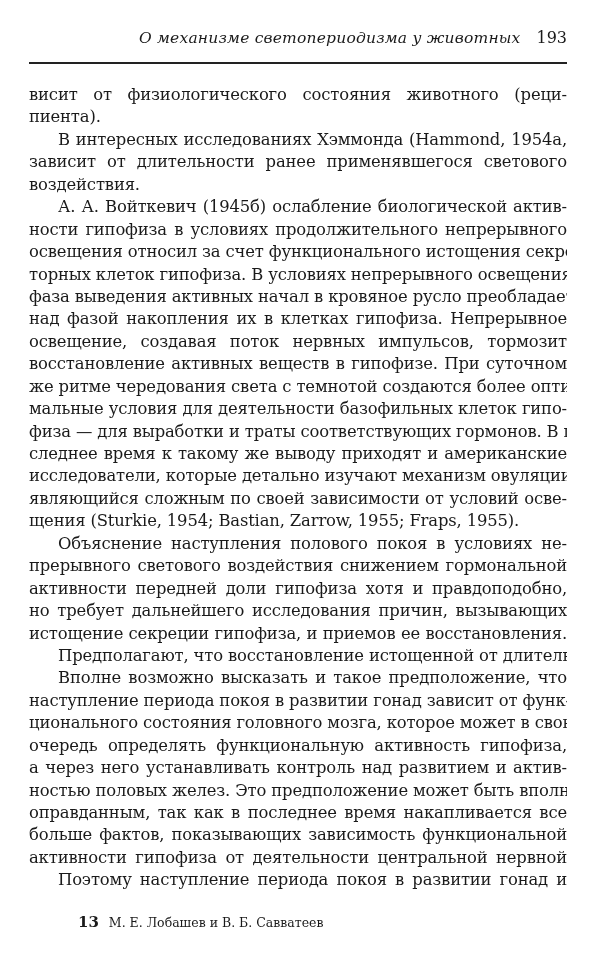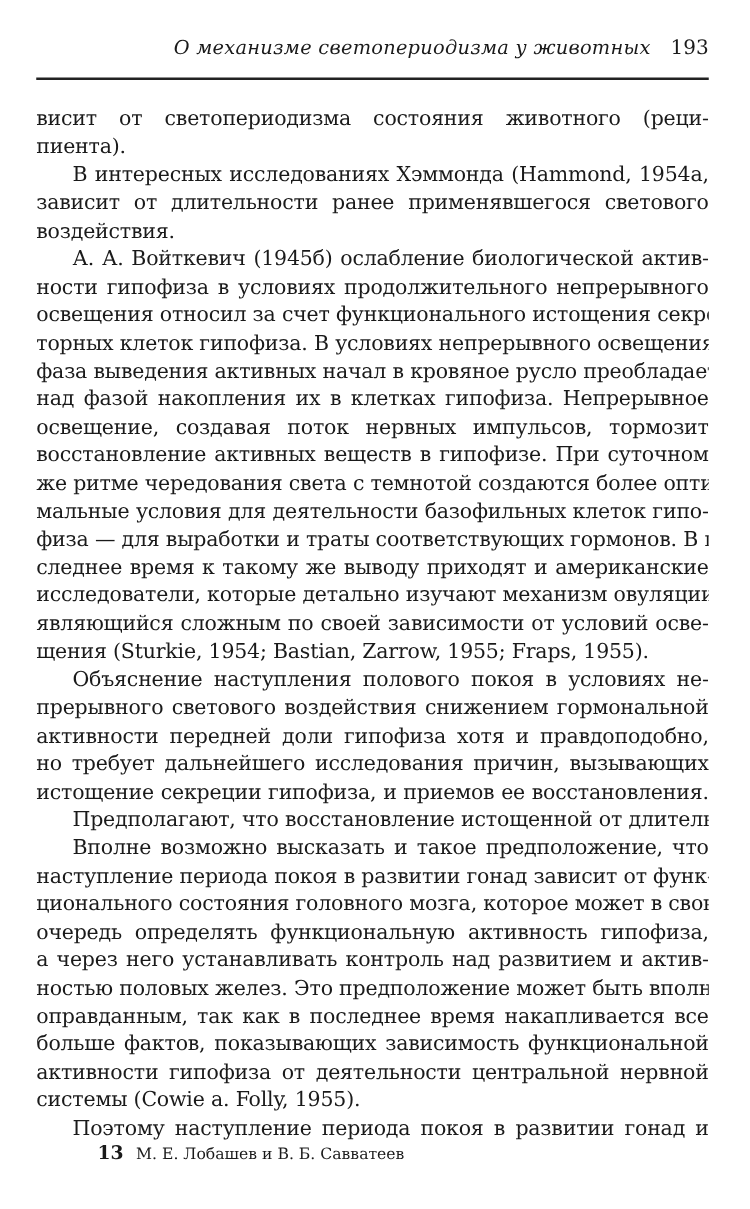--- a/index.html
+++ b/index.html
@@ -21,21 +21,21 @@
 </head>
 <body>
 
 <div class="running-head">
   <span class="rh-title">О механизме светопериодизма у животных</span>
   <span class="rh-page">193</span>
 </div>
 <div class="rh-rule"></div>
 
 <div class="body-text" id="body-text">
-    <div class="line">висит от светопериодизма состояния животного (реци-</div>
+    <div class="line">висит от физиологического состояния животного (реци-</div>
     <div class="line last">пиента).</div>
     <div class="line indent">В интересных исследованиях Хэммонда (Hammond, 1954a,</div>
     <div class="line">зависит от длительности ранее применявшегося светового</div>
     <div class="line last">воздействия.</div>
     <div class="line indent">А. А. Войткевич (1945б) ослабление биологической актив-</div>
     <div class="line">ности гипофиза в условиях продолжительного непрерывного</div>
     <div class="line">освещения относил за счет функционального истощения секре-</div>
     <div class="line">торных клеток гипофиза. В условиях непрерывного освещения</div>
     <div class="line">фаза выведения активных начал в кровяное русло преобладает</div>
     <div class="line">над фазой накопления их в клетках гипофиза. Непрерывное</div>
@@ -56,20 +56,19 @@
     <div class="line indent">Предполагают, что восстановление истощенной от длитель-</div>
     <div class="line indent">Вполне возможно высказать и такое предположение, что</div>
     <div class="line">наступление периода покоя в развитии гонад зависит от функ-</div>
     <div class="line">ционального состояния головного мозга, которое может в свою</div>
     <div class="line">очередь определять функциональную активность гипофиза,</div>
     <div class="line">а через него устанавливать контроль над развитием и актив-</div>
     <div class="line">ностью половых желез. Это предположение может быть вполне</div>
     <div class="line">оправданным, так как в последнее время накапливается все</div>
     <div class="line">больше фактов, показывающих зависимость функциональной</div>
     <div class="line">активности гипофиза от деятельности центральной нервной</div>
-    <div class="line last">системы (Cowie a. Folly, 1955).</div>
     <div class="line indent">Поэтому наступление периода покоя в развитии гонад и</div>
   </div>
 
 <div class="footer">
   <span class="sig">13</span>
   <span>М. Е. Лобашев и В. Б. Савватеев</span>
 </div>
 
 </body></html>

